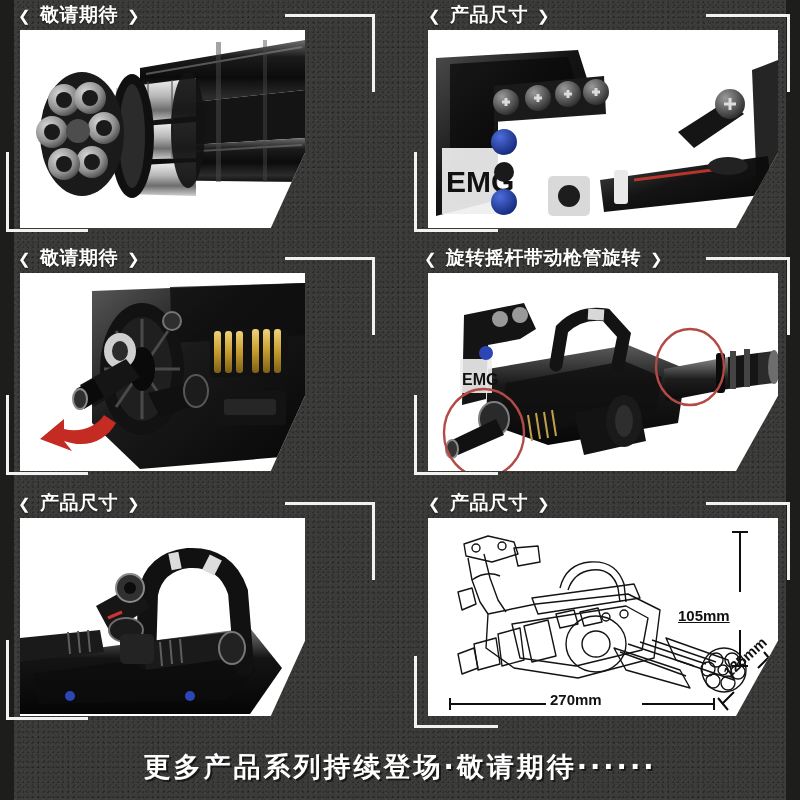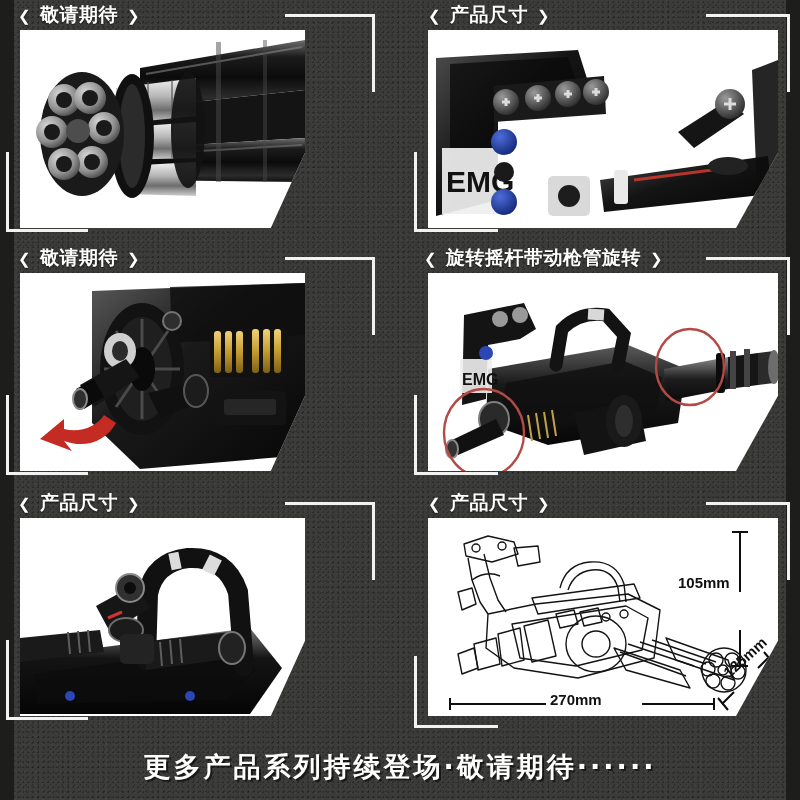--- a/index.html
+++ b/index.html
@@ -491,21 +491,21 @@
 
           <path d="M312 14 L312 74 M312 112 L312 148"></path>
           <path d="M304 14 L320 14 M304 148 L320 148"></path>
 
           <path d="M294 186 L306 174 M330 150 L340 140" stroke-width="2"></path>
           <path d="M290 180 L300 192 M336 134 L346 146"></path>
         </g>
       </svg>
 
       <div class="dim-label" style="left:122px;top:173px;">270mm</div>
-      <div class="dim-label" style="left:250px;top:56px;">105mm</div>
+      <div class="dim-label" style="left:250px;top:89px;text-decoration:underline;">105mm</div>
       <div class="dim-label" style="left:292px;top:150px;transform:rotate(-42deg);transform-origin:left top;">125mm</div>
     </div>
 
     <div class="br br-tr-h" style="left:296px;top:14px;width:84px;"></div>
     <div class="br br-tr-v" style="left:377px;top:14px;height:78px;"></div>
     <div class="br br-bl-v" style="left:4px;top:168px;height:72px;"></div>
     <div class="br br-bl-h" style="left:4px;top:237px;width:84px;"></div>
   </div>
 
   <div id="banner">

